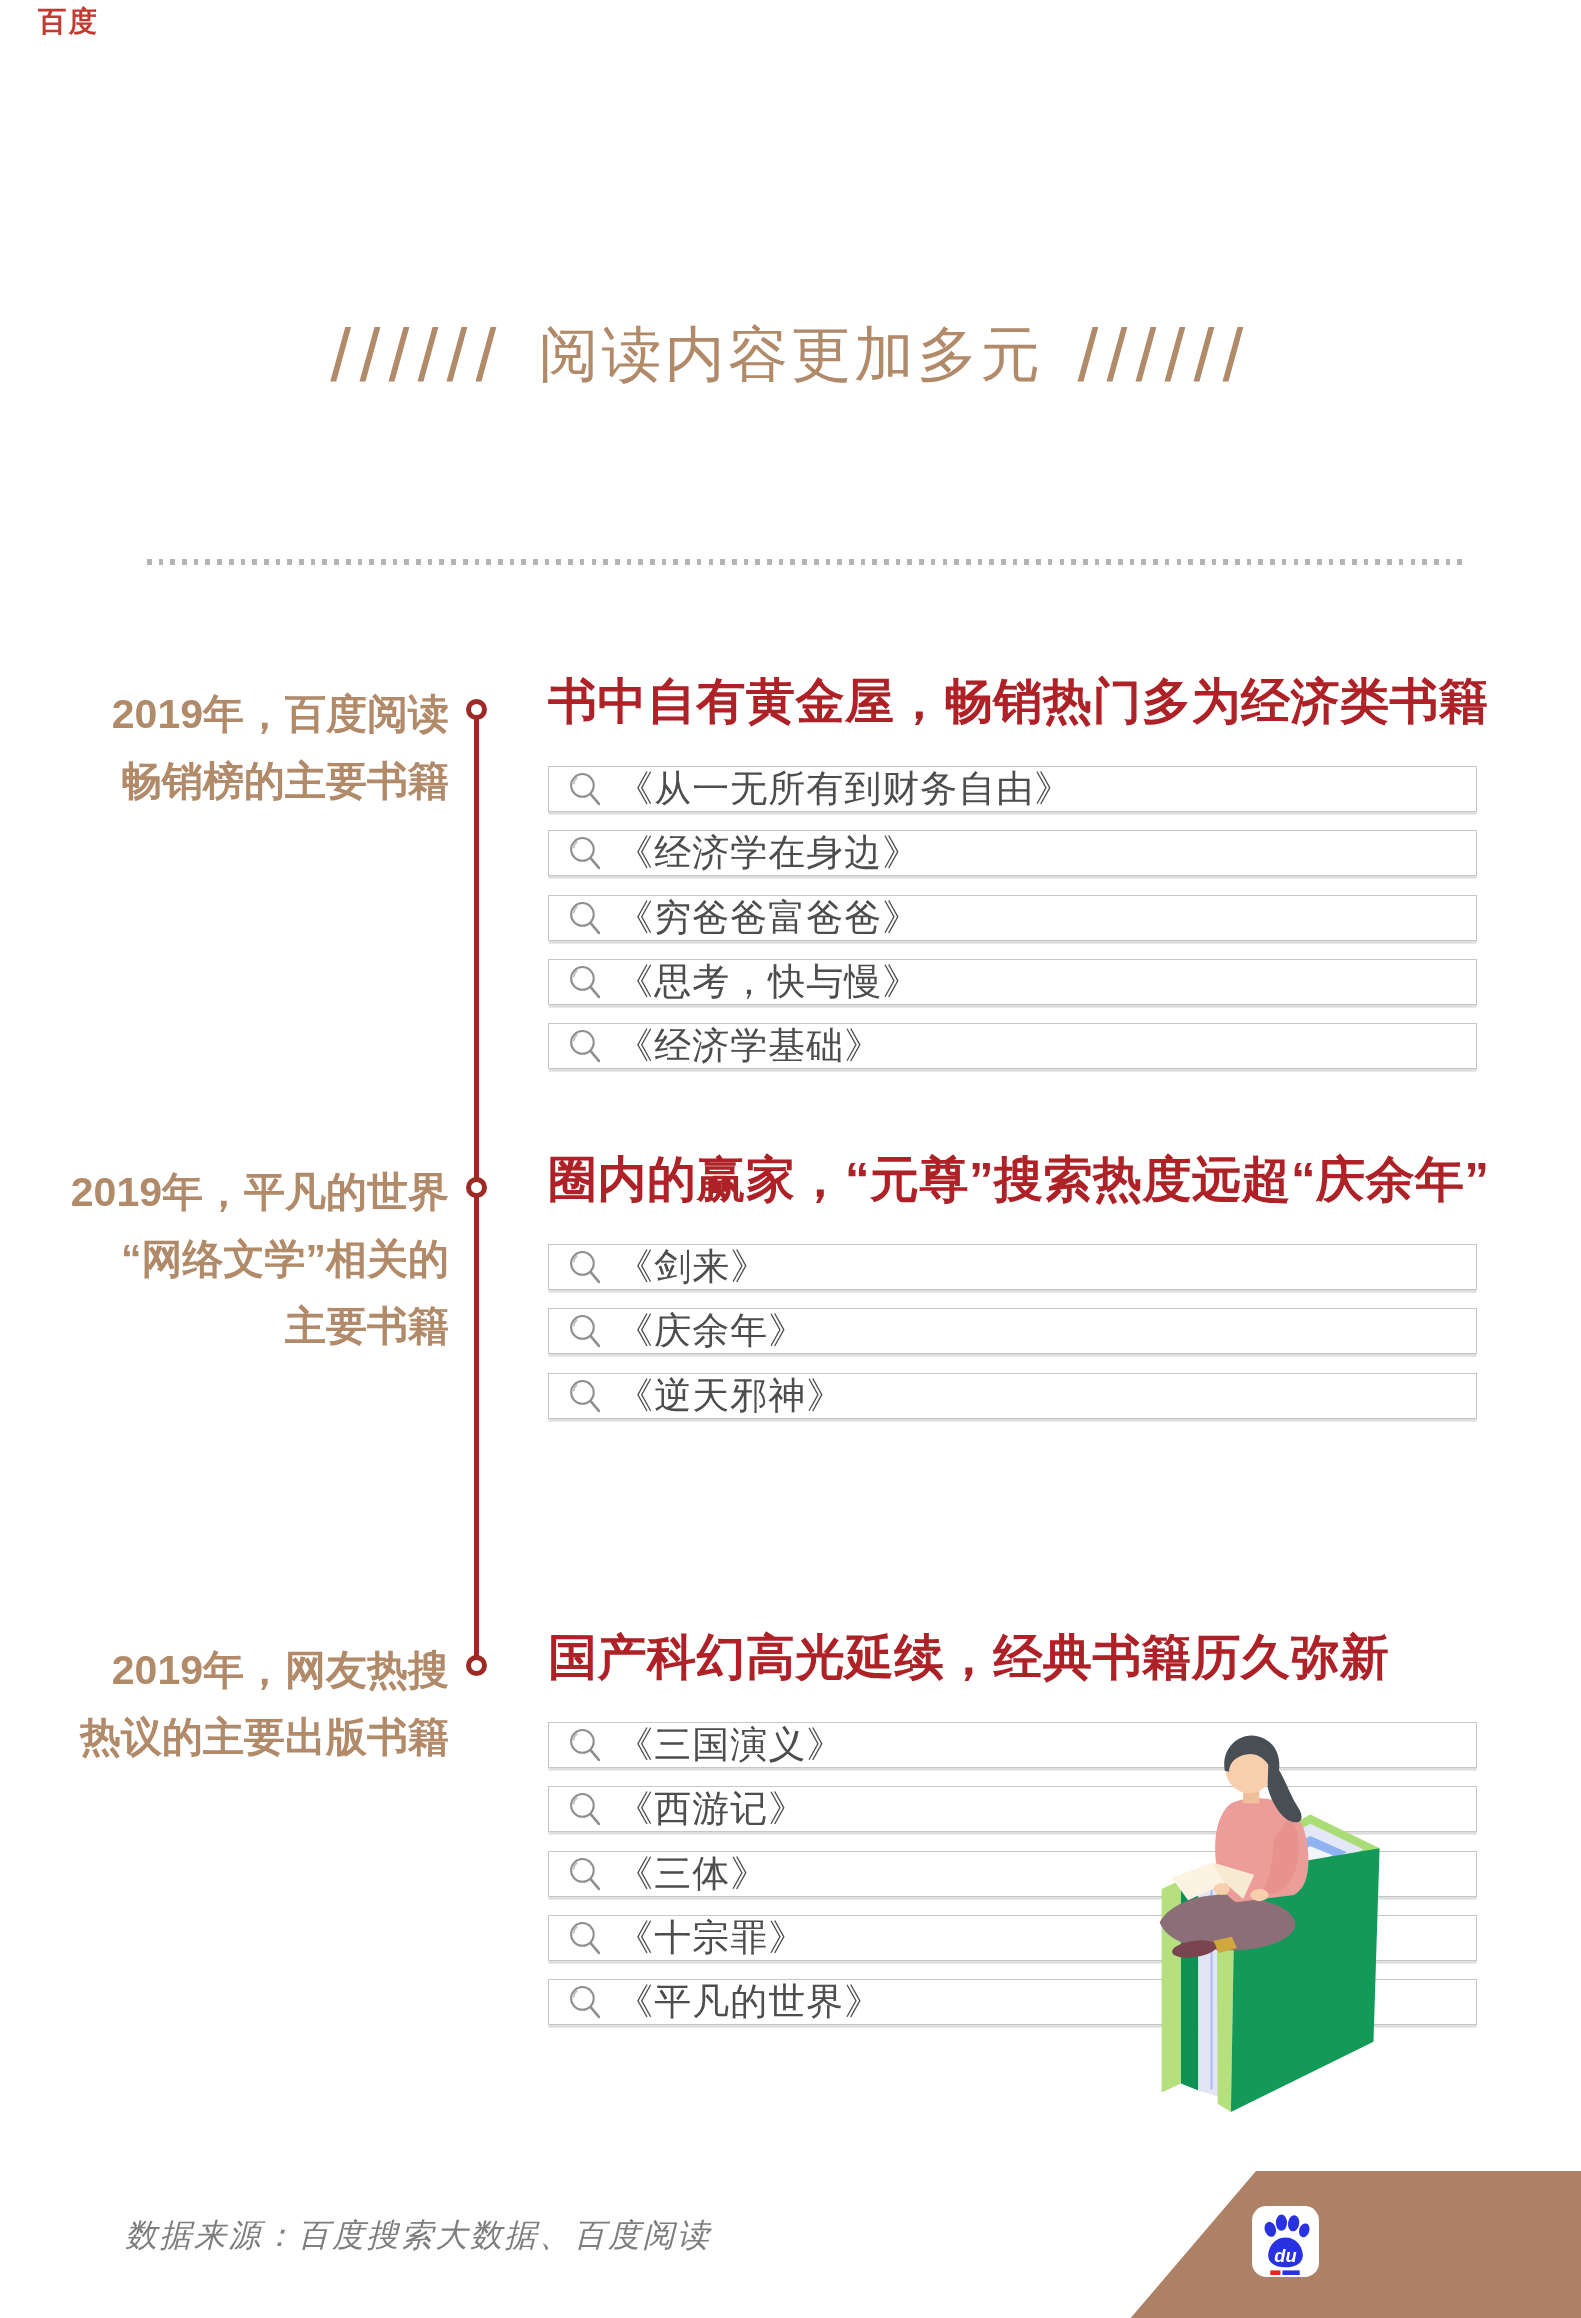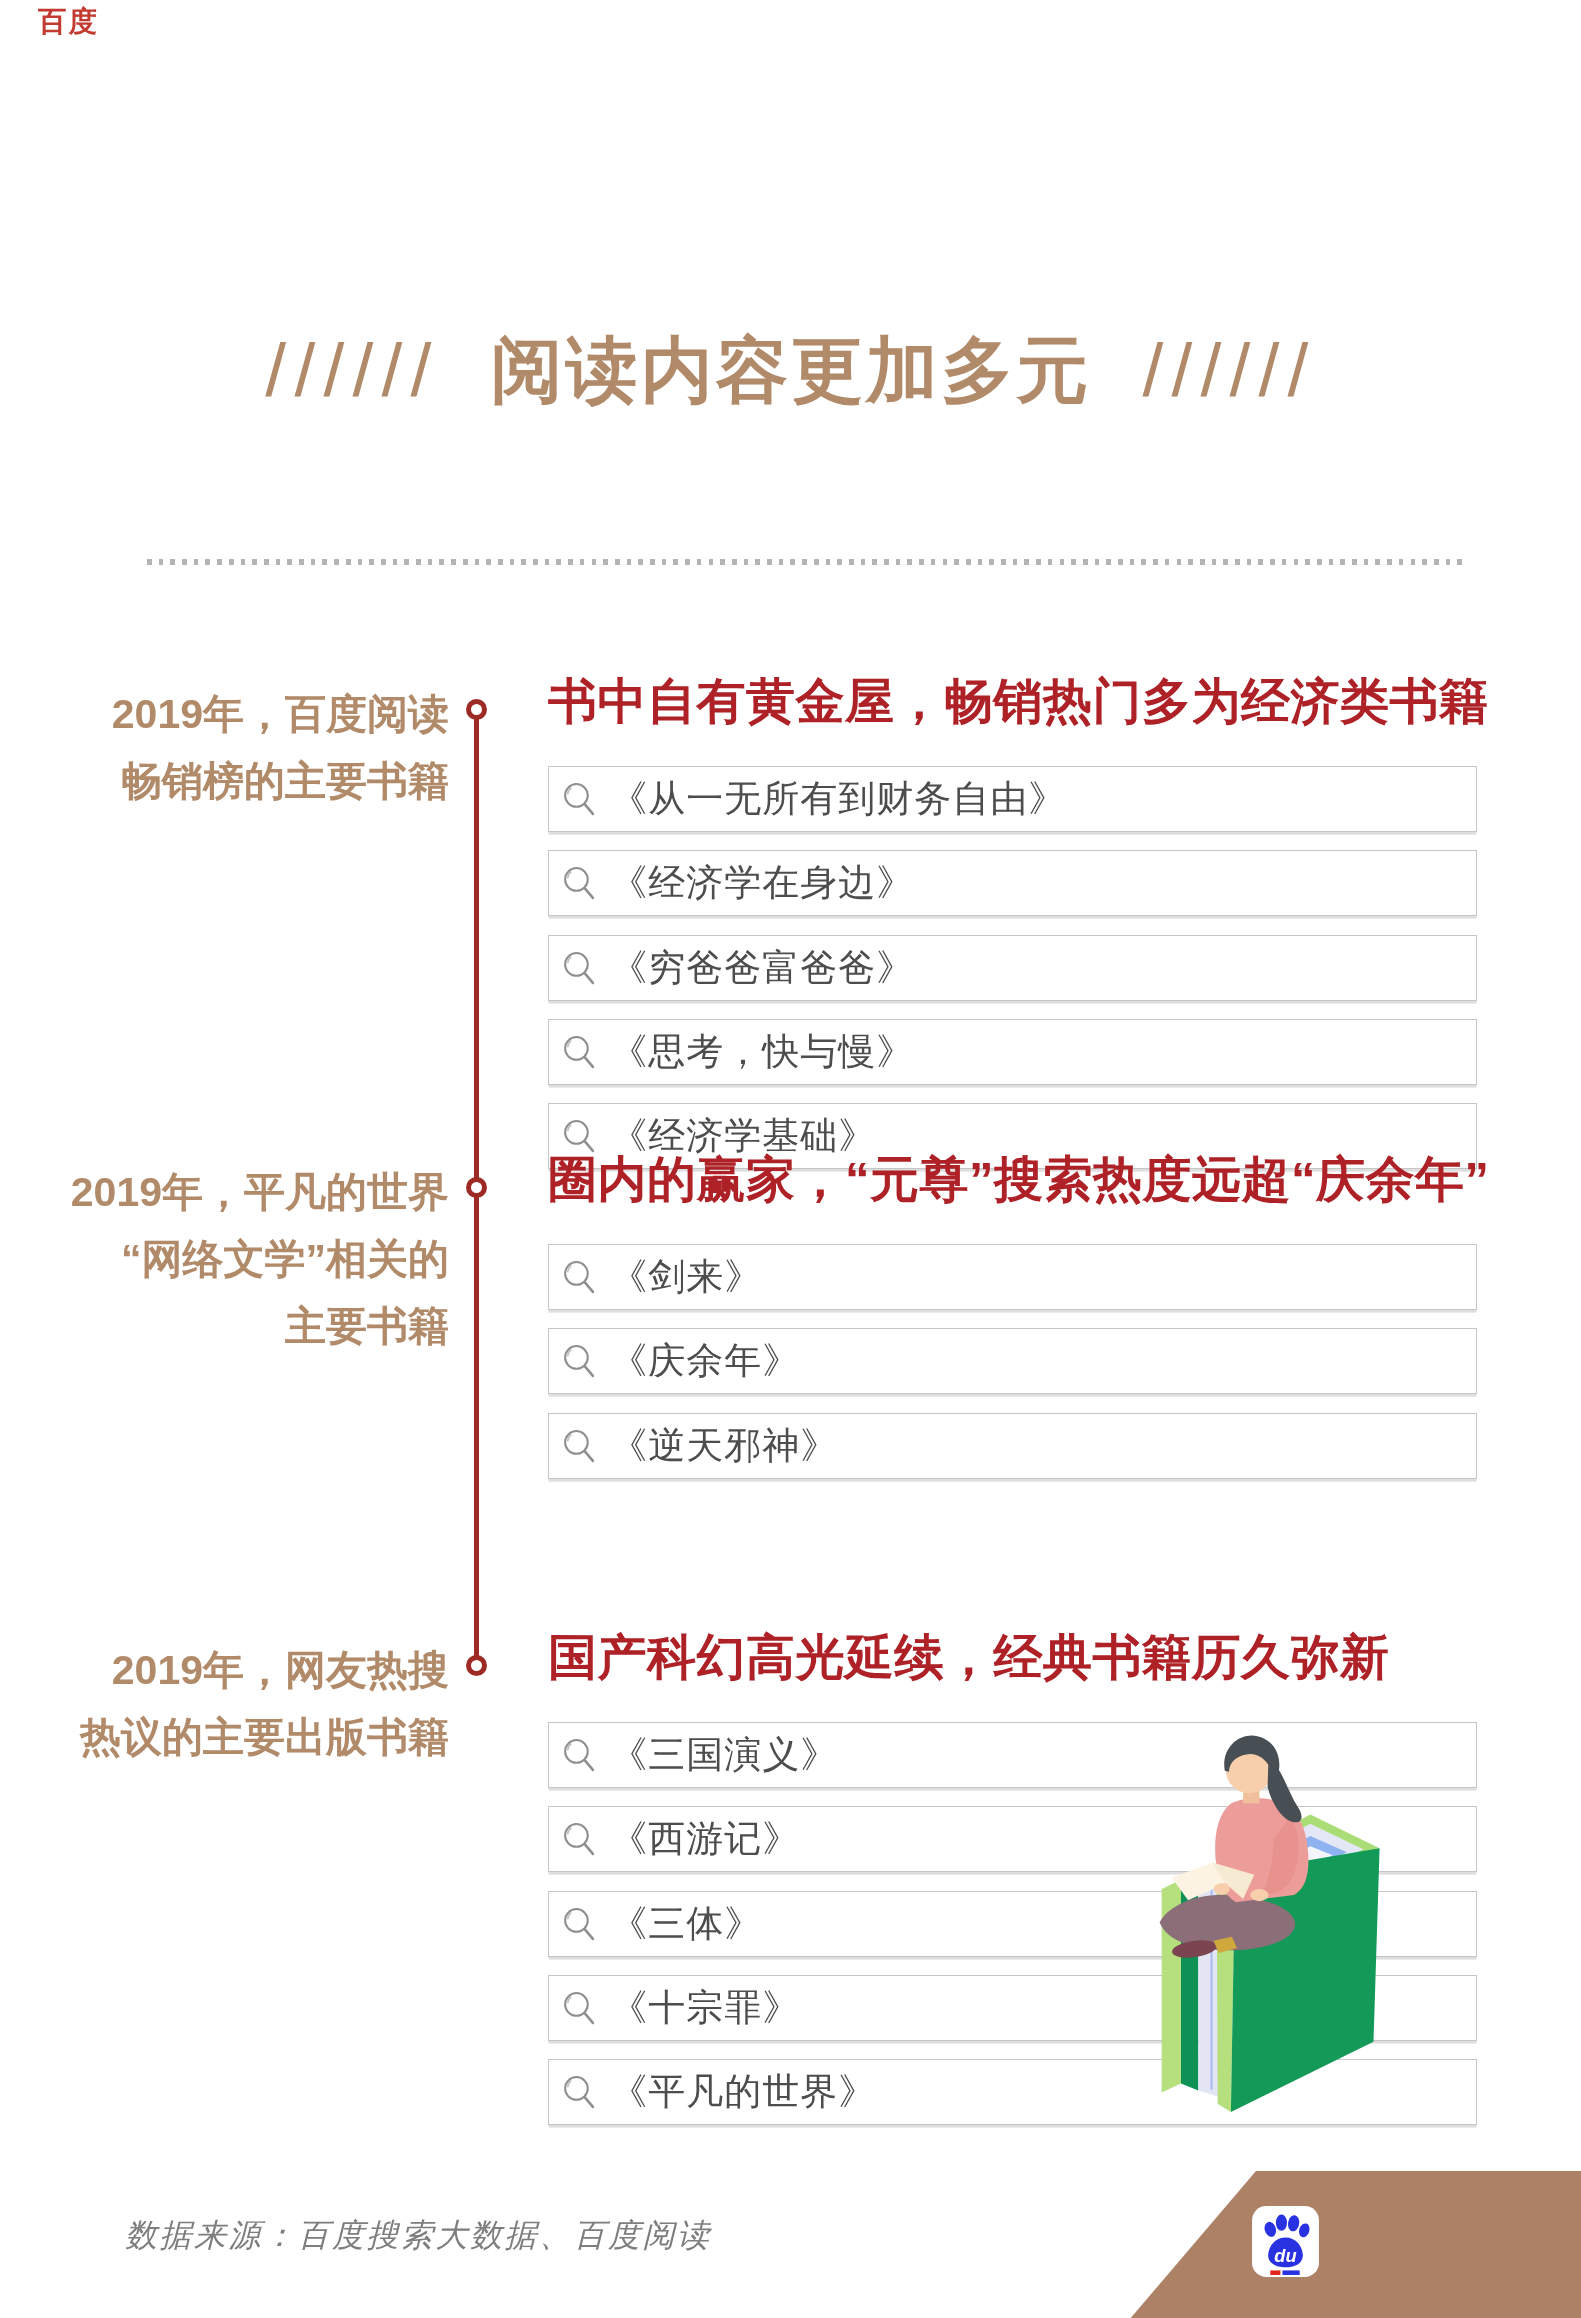--- a/index.html
+++ b/index.html
@@ -5,42 +5,42 @@
   html,body{margin:0;padding:0;background:#fff;}
   .page{position:relative;width:1582px;height:2319px;background:#ffffff;overflow:hidden;
         font-family:"Liberation Sans","DejaVu Sans",sans-serif;}
 
   .corner-mark{position:absolute;left:38px;top:7.1px;font-size:28.5px;line-height:1;
                color:#c23a30;font-weight:700;letter-spacing:2px;}
 
   
   .title-row{position:absolute;left:0;top:314px;width:1582px;display:flex;
              justify-content:center;align-items:center;gap:34px;color:#b18a69;}
-  .title-text{margin:17px;font-size:72px;font-weight:700;letter-spacing:3.1px;line-height:1.1;}
+  .title-text{margin:0;font-size:60px;font-weight:400;letter-spacing:3.1px;line-height:1.1;}
   .title-decor{font-size:75px;font-weight:400;letter-spacing:8.2px;line-height:1.1;}
 
   .dashed-sep{position:absolute;left:147px;top:559px;width:1320px;height:6.1px;
               background:repeating-linear-gradient(to right,#b4b4b4 0 4.6px,transparent 4.6px 11.7px);}
 
   
   .timeline-line{position:absolute;left:474px;top:710px;width:5.1px;height:956px;background:#9e2a25;}
   .marker{position:absolute;left:466px;top:24px;width:21.4px;height:21.4px;box-sizing:border-box;
           border:5.6px solid #9e2a25;border-radius:50%;background:#fff;z-index:2;}
 
   
   .section{position:absolute;left:0;width:1582px;}
   .section.s1{top:675px}.section.s2{top:1153px}.section.s3{top:1631px}
   .section-label{position:absolute;right:1133px;top:6.1px;text-align:right;color:#b18a69;
                  font-weight:700;font-size:41px;line-height:67px;white-space:nowrap;}
   .section-heading{position:absolute;left:548px;top:0;margin:0;font-size:49px;font-weight:700;
                    color:#ae2127;letter-spacing:0.5px;white-space:nowrap;line-height:1.08;}
   .rows{position:absolute;left:548px;top:91px;width:929px;display:flex;
         flex-direction:column;gap:18.3px;}
-  .search-row{height:66px;box-sizing:border-box;background:#fff;border:1.5px solid #c6c6c6;
-              box-shadow:0 3.1px 0 -0.5px #dedede;display:flex;align-items:center;padding-left:12px;}
+  .search-row{height:46px;box-sizing:border-box;background:#fff;border:1.5px solid #c6c6c6;
+              box-shadow:0 3.1px 0 -0.5px #dedede;display:flex;align-items:center;padding-left:18px;}
   .search-icon{width:36px;height:36px;flex:0 0 auto;}
   .search-text{margin-left:13.2px;font-size:37px;color:#4d4d4d;letter-spacing:1px;white-space:nowrap;}
 
   
   .illustration{position:absolute;left:1141px;top:1727px;width:357px;height:387px;z-index:3;}
 
   
   .source{position:absolute;left:125px;top:2214px;font-size:32px;font-style:italic;
           color:#7e7e7e;letter-spacing:2.5px;}
   .footer-band{position:absolute;left:1121px;top:2171px;width:461px;height:186px;background:#ac8166;

